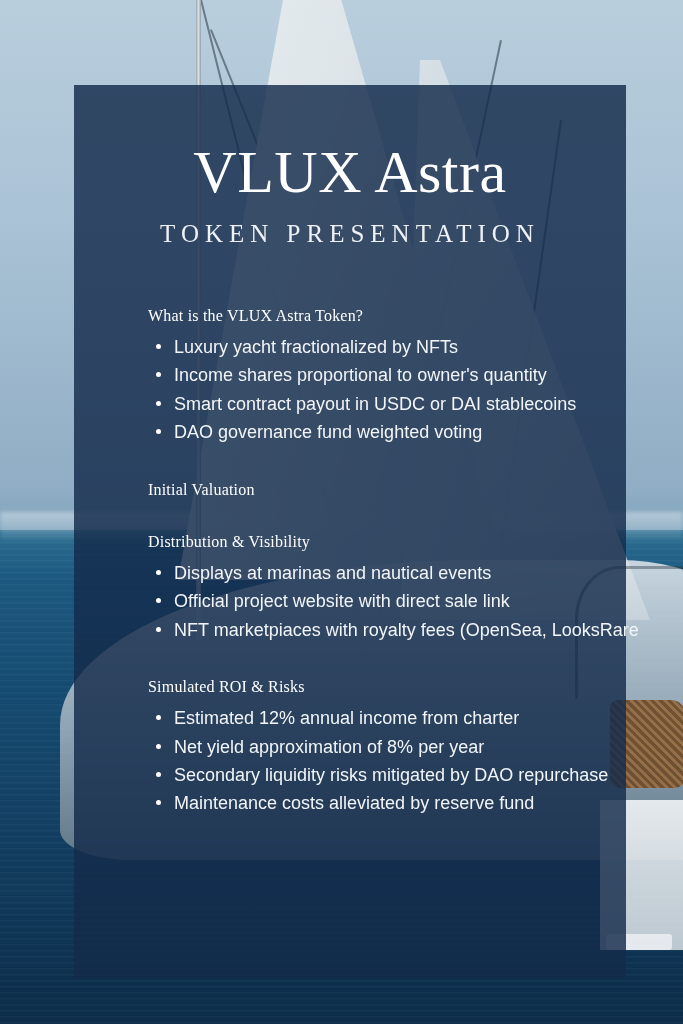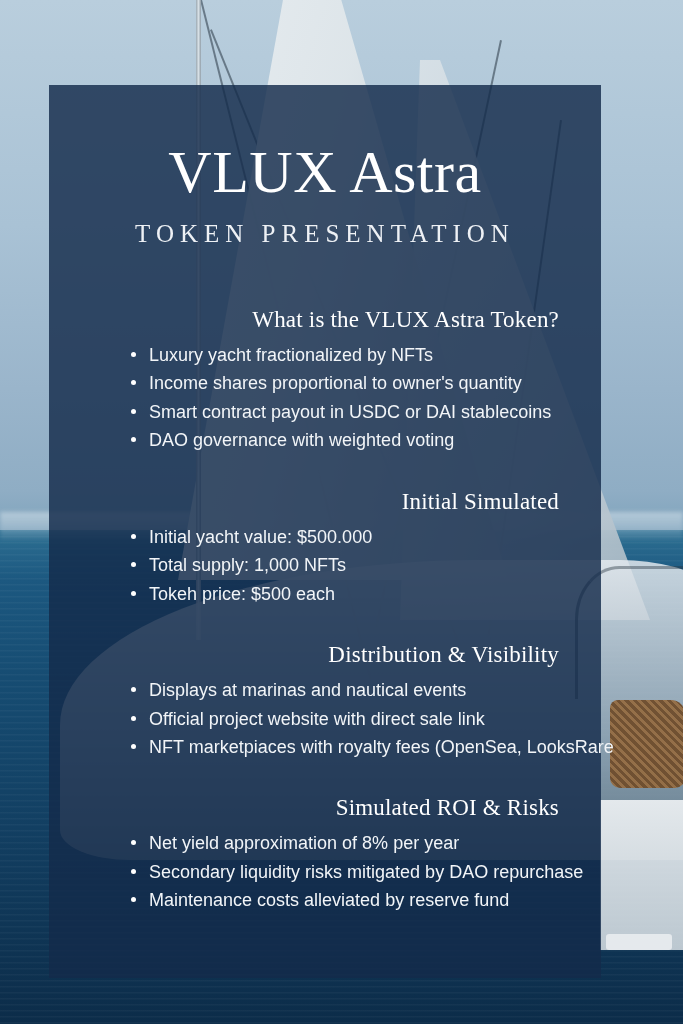--- a/index.html
+++ b/index.html
@@ -159,21 +159,21 @@
     width: 66px;
     height: 16px;
     background: #e7ebee;
     border-radius: 3px;
     opacity: 0.95;
   }
 
   
   .card {
     position: absolute;
-    left: 49px;
+    left: 74px;
     top: 85px;
     width: 552px;
     height: 893px;
     background: rgba(19, 43, 74, 0.82);
     box-sizing: border-box;
     padding: 0;
   }
 
   .title {
     color: #ffffff;
@@ -201,25 +201,24 @@
   }
 
   .section {
     margin-bottom: 26px;
   }
   .section:last-child { margin-bottom: 16px; }
 
   .section-heading {
     color: #ffffff;
     font-family: "Liberation Serif", serif;
-    font-size: 23px;
+    font-size: 16px;
     font-weight: 400;
     margin: 0 0 8px 22px;
     letter-spacing: 0.2px;
-    text-align: right;
   }
   .bullets {
     list-style: none;
     margin: 0;
     padding: 0;
   }
   .bullets li {
     position: relative;
     color: #f2f5f8;
     font-family: "Liberation Sans", sans-serif;
@@ -271,51 +270,47 @@
     <div class="subtitle">TOKEN PRESENTATION</div>
 
     <div class="content">
 
       <div class="section">
         <h2 class="section-heading">What is the VLUX Astra Token?</h2>
         <ul class="bullets">
           <li>Luxury yacht fractionalized by NFTs</li>
           <li>Income shares proportional to owner's quantity</li>
           <li>Smart contract payout in USDC or DAI stablecoins</li>
-          <li>DAO governance with weighted voting</li>
+          <li>DAO governance fund weighted voting</li>
         </ul>
       </div>
 
       <div class="gap-sm"></div>
 
       <div class="section">
-        <h2 class="section-heading">Initial Simulated</h2>
-        <ul class="bullets">
-          <li>Initial yacht value: $500.000</li>
-          <li>Total supply: 1,000 NFTs</li>
-          <li>Tokeh price: $500 each</li>
-        </ul>
+        <h2 class="section-heading">Initial Valuation</h2>
       </div>
 
       <div class="gap-sm"></div>
 
       <div class="section">
         <h2 class="section-heading">Distribution &amp; Visibility</h2>
         <ul class="bullets">
           <li>Displays at marinas and nautical events</li>
           <li>Official project website with direct sale link</li>
           <li>NFT marketpiaces with royalty fees (OpenSea, LooksRare</li>
         </ul>
       </div>
 
       <div class="gap-sm"></div>
 
       <div class="section">
         <h2 class="section-heading">Simulated ROI &amp; Risks</h2>
         <ul class="bullets">
+          <li>Estimated 12% annual income from charter</li>
           <li>Net yield approximation of 8% per year</li>
           <li>Secondary liquidity risks mitigated by DAO repurchase</li>
           <li>Maintenance costs alleviated by reserve fund</li>
         </ul>
       </div>
 
     </div>
   </div>
 </div>
 

